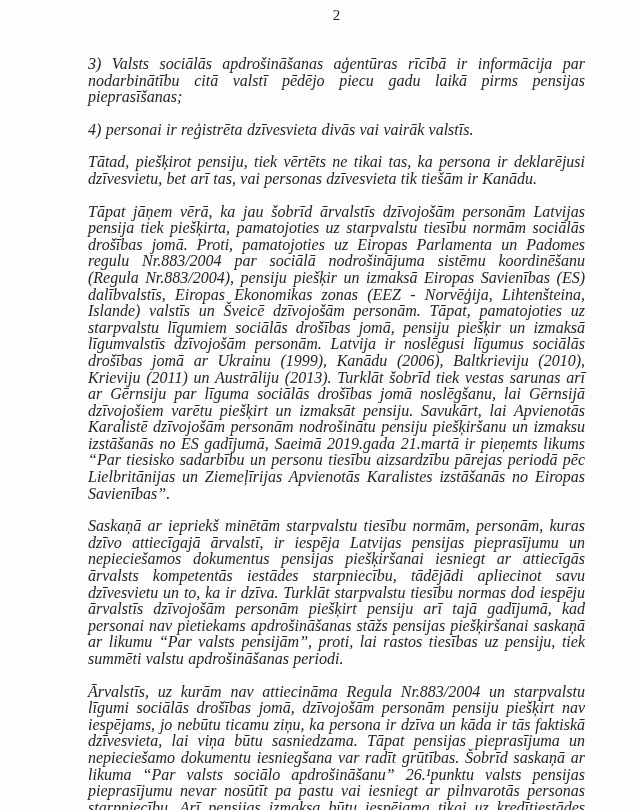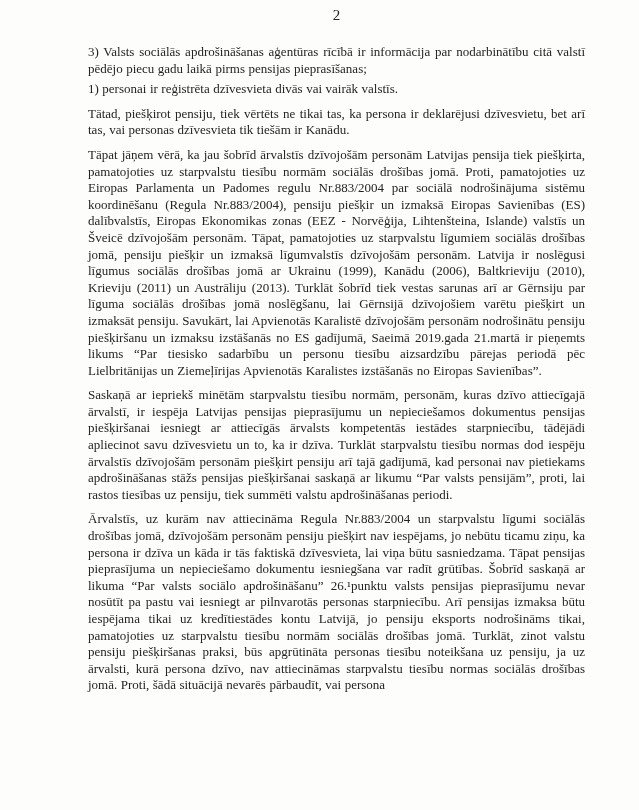--- a/index.html
+++ b/index.html
@@ -26,37 +26,38 @@
     font-size: 15px;
     line-height: 18px;
   }
   .content {
     position: absolute;
     top: 40px;
     left: 88px;
     width: 497px;
   }
   .content p {
-    margin: 4px 0 8px 0;
+    margin: 16px 0 8px 0;
     text-align: justify;
-    font-size: 13px;
+    font-size: 16px;
     line-height: 16.6px;
     word-spacing: 0.02em;
+    font-style: italic;
   }
   .content p.tight {
     margin-bottom: 0;
   }
 </style>
 </head>
 <body>
 
 <div class="page">
   <div class="page-number">2</div>
 
   <div class="content">
     <p class="tight">3) Valsts sociālās apdrošināšanas aģentūras rīcībā ir informācija par nodarbinātību citā valstī pēdējo piecu gadu laikā pirms pensijas pieprasīšanas;</p>
-    <p>1) personai ir reģistrēta dzīvesvieta divās vai vairāk valstīs.</p>
+    <p>4) personai ir reģistrēta dzīvesvieta divās vai vairāk valstīs.</p>
     <p>Tātad, piešķirot pensiju, tiek vērtēts ne tikai tas, ka persona ir deklarējusi dzīvesvietu, bet arī tas, vai personas dzīvesvieta tik tiešām ir Kanādu.</p>
     <p>Tāpat jāņem vērā, ka jau šobrīd ārvalstīs dzīvojošām personām Latvijas pensija tiek piešķirta, pamatojoties uz starpvalstu tiesību normām sociālās drošības jomā. Proti, pamatojoties uz Eiropas Parlamenta un Padomes regulu Nr.883/2004 par sociālā nodrošinājuma sistēmu koordinēšanu (Regula Nr.883/2004), pensiju piešķir un izmaksā Eiropas Savienības (ES) dalībvalstīs, Eiropas Ekonomikas zonas (EEZ - Norvēģija, Lihtenšteina, Islande) valstīs un Šveicē dzīvojošām personām. Tāpat, pamatojoties uz starpvalstu līgumiem sociālās drošības jomā, pensiju piešķir un izmaksā līgumvalstīs dzīvojošām personām. Latvija ir noslēgusi līgumus sociālās drošības jomā ar Ukrainu (1999), Kanādu (2006), Baltkrieviju (2010), Krieviju (2011) un Austrāliju (2013). Turklāt šobrīd tiek vestas sarunas arī ar Gērnsiju par līguma sociālās drošības jomā noslēgšanu, lai Gērnsijā dzīvojošiem varētu piešķirt un izmaksāt pensiju. Savukārt, lai Apvienotās Karalistē dzīvojošām personām nodrošinātu pensiju piešķiršanu un izmaksu izstāšanās no ES gadījumā, Saeimā 2019.gada 21.martā ir pieņemts likums “Par tiesisko sadarbību un personu tiesību aizsardzību pārejas periodā pēc Lielbritānijas un Ziemeļīrijas Apvienotās Karalistes izstāšanās no Eiropas Savienības”.</p>
     <p>Saskaņā ar iepriekš minētām starpvalstu tiesību normām, personām, kuras dzīvo attiecīgajā ārvalstī, ir iespēja Latvijas pensijas pieprasījumu un nepieciešamos dokumentus pensijas piešķiršanai iesniegt ar attiecīgās ārvalsts kompetentās iestādes starpniecību, tādējādi apliecinot savu dzīvesvietu un to, ka ir dzīva. Turklāt starpvalstu tiesību normas dod iespēju ārvalstīs dzīvojošām personām piešķirt pensiju arī tajā gadījumā, kad personai nav pietiekams apdrošināšanas stāžs pensijas piešķiršanai saskaņā ar likumu “Par valsts pensijām”, proti, lai rastos tiesības uz pensiju, tiek summēti valstu apdrošināšanas periodi.</p>
     <p>Ārvalstīs, uz kurām nav attiecināma Regula Nr.883/2004 un starpvalstu līgumi sociālās drošības jomā, dzīvojošām personām pensiju piešķirt nav iespējams, jo nebūtu ticamu ziņu, ka persona ir dzīva un kāda ir tās faktiskā dzīvesvieta, lai viņa būtu sasniedzama. Tāpat pensijas pieprasījuma un nepieciešamo dokumentu iesniegšana var radīt grūtības. Šobrīd saskaņā ar likuma “Par valsts sociālo apdrošināšanu” 26.¹punktu valsts pensijas pieprasījumu nevar nosūtīt pa pastu vai iesniegt ar pilnvarotās personas starpniecību. Arī pensijas izmaksa būtu iespējama tikai uz kredītiestādes kontu Latvijā, jo pensiju eksports nodrošināms tikai, pamatojoties uz starpvalstu tiesību normām sociālās drošības jomā. Turklāt, zinot valstu pensiju piešķiršanas praksi, būs apgrūtināta personas tiesību noteikšana uz pensiju, ja uz ārvalsti, kurā persona dzīvo, nav attiecināmas starpvalstu tiesību normas sociālās drošības jomā. Proti, šādā situācijā nevarēs pārbaudīt, vai persona</p>
   </div>
 </div>
 
 </body></html>

